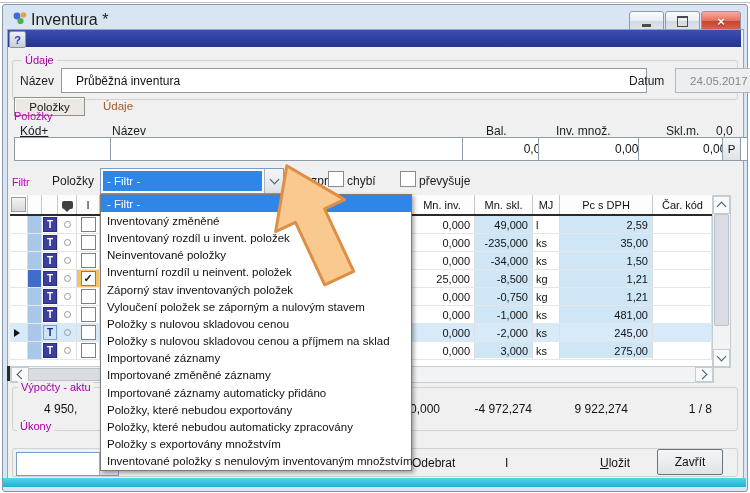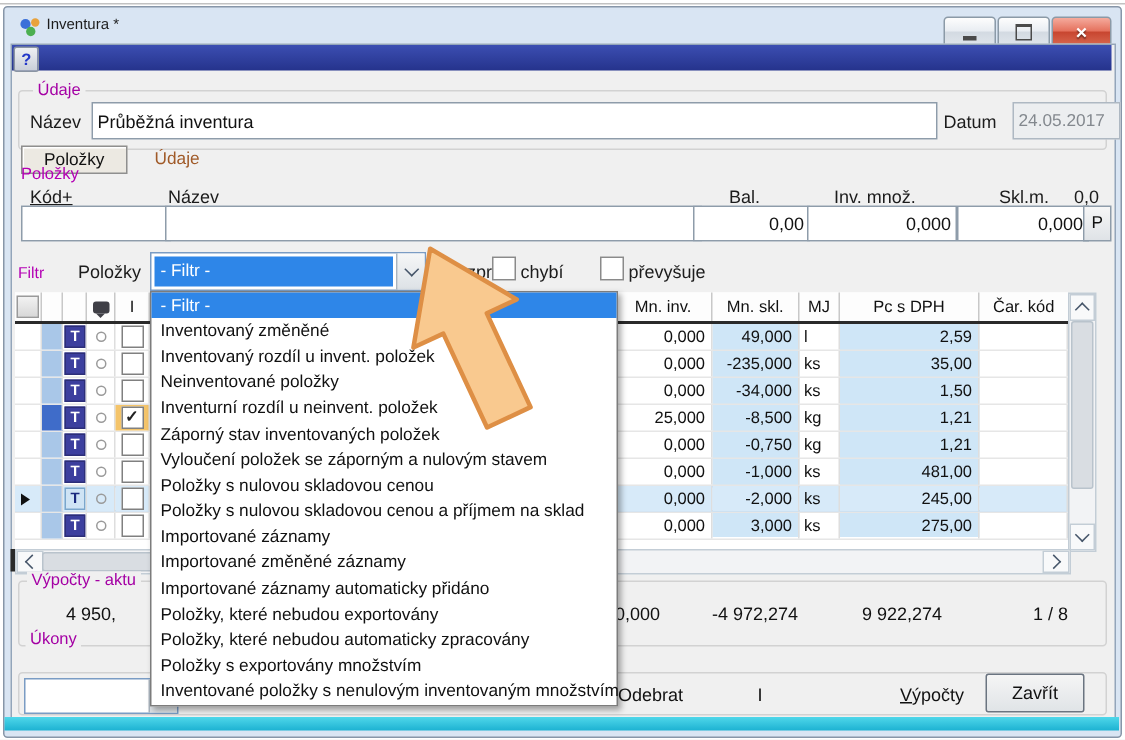--- a/index.html
+++ b/index.html
@@ -5,21 +5,21 @@
   html,body{margin:0;padding:0}
   body{width:750px;height:493px;position:relative;overflow:hidden;
        font-family:"Liberation Sans",sans-serif;background:#fff;
        -webkit-font-smoothing:antialiased}
   .abs{position:absolute}
 
   
   .top-line{left:0;top:2px;width:750px;height:1px;background:#c2c2c2}
   .window{left:2px;top:4px;width:744px;height:486px;background:#d9e5f3;
           border:1px solid #8796a8;border-radius:3px}
-  .titlebar-title{left:31px;top:11px;font-size:10px;color:#1c1c1c}
+  .titlebar-title{left:31px;top:11px;font-size:16px;color:#1c1c1c}
   .app-icon{left:12px;top:10px;width:16px;height:16px}
   .winbtn{top:11px;height:19px;border:1px solid #8b9aa7;border-radius:3px;
           background:linear-gradient(#fdfdfd,#e9edf2 45%,#d3dae2 50%,#e0e6ec);
           display:flex;align-items:center;justify-content:center}
   .winbtn.close{background:linear-gradient(#f5ab9d,#e5725e 45%,#c84630 50%,#d96a52);}
   .min-glyph{width:9px;height:3px;background:#4a4a4a;margin-top:7px}
   .max-glyph{width:9px;height:8px;border:1px solid #4a4a4a;border-top-width:2px;background:transparent}
   .close-glyph{color:#fff;font-weight:bold;font-size:13px;line-height:13px;text-shadow:0 1px 1px rgba(0,0,0,.45)}
 
   .content{left:7px;top:29px;width:735px;height:449px;background:#f0f0f0;border:1px solid #93a5ba}
@@ -28,21 +28,21 @@
            background:linear-gradient(#eef0f3,#c9cfd8);color:#2438c8;font-weight:bold;font-size:11px;
            display:flex;align-items:center;justify-content:center}
 
   
   .groupbox{border:1px solid #d2d2d2;border-radius:3px}
   .grouplabel{background:#f0f0f0;color:#a400a4;font-size:11px;padding:0 3px;white-space:nowrap}
   .lbl{font-size:12px;color:#1c1c1c;white-space:nowrap}
   .lbl-sm{font-size:10.5px;color:#b400b4;white-space:nowrap}
 
   .tbox{background:#fff;border:1px solid #8e9caa;font-size:12px;color:#111;
-        display:flex;align-items:center;padding:0 3px;white-space:nowrap}
+        display:flex;align-items:center;padding:0 14px;white-space:nowrap}
   .tbox.num{justify-content:flex-end}
   .tbox.disabled{background:#eceef0;border-color:#aeb8c2;color:#83888e;font-size:11.5px}
 
   .tab-active{background:#ece9e2;border:1px solid #8f8f8f;box-shadow:inset 1px 1px 0 #fff;
               font-size:11.5px;color:#111;display:flex;align-items:center;justify-content:center}
   .tab-flat{font-size:11.5px;color:#a05a28}
 
   .pbtn{background:linear-gradient(#f6f6f6,#dfe3e7);border:1px solid #8e9caa;font-size:11.5px;color:#111;
         display:flex;align-items:center;justify-content:center}
 
@@ -387,21 +387,21 @@
   <span class="val val2"></span>
   <span class="btn">
       <span class="chev down"></span>
     </span>
 </div>
 <button class="abs flatbtn" style="left:182px;top:456px">Tisk</button>
 <button class="abs flatbtn" style="left:221px;top:456px">Akt. ceny</button>
 <button class="abs flatbtn" style="left:286px;top:456px">Mn. pol.</button>
 <button class="abs flatbtn" style="left:412px;top:456px">Odebrat</button>
 <button class="abs flatbtn" style="left:505px;top:456px">I</button>
-<button class="abs flatbtn acc" style="left:600px;top:456px">Výpočty</button>
+<button class="abs flatbtn acc" style="left:600px;top:456px">Uložit</button>
 <div class="abs pushbtn acc" style="left:657px;top:449px;width:64px;height:24px">Zavřít</div>
 
 <div class="abs cyan" style="left:3px;top:478px;width:743px;height:9px"></div>
 
 <div class="abs ddlist" id="filter-dropdown-list">
     <div class="dd-item sel">- Filtr -</div>
     <div class="dd-item">Inventovaný změněné</div>
     <div class="dd-item">Inventovaný rozdíl u invent. položek</div>
     <div class="dd-item">Neinventované položky</div>
     <div class="dd-item">Inventurní rozdíl u neinvent. položek</div>

